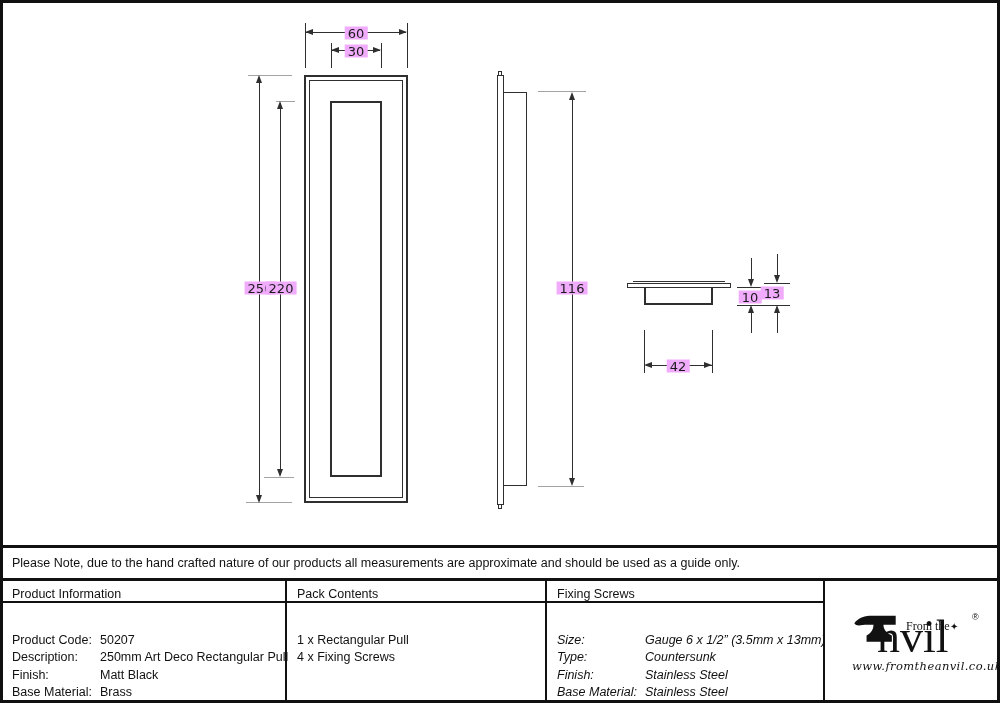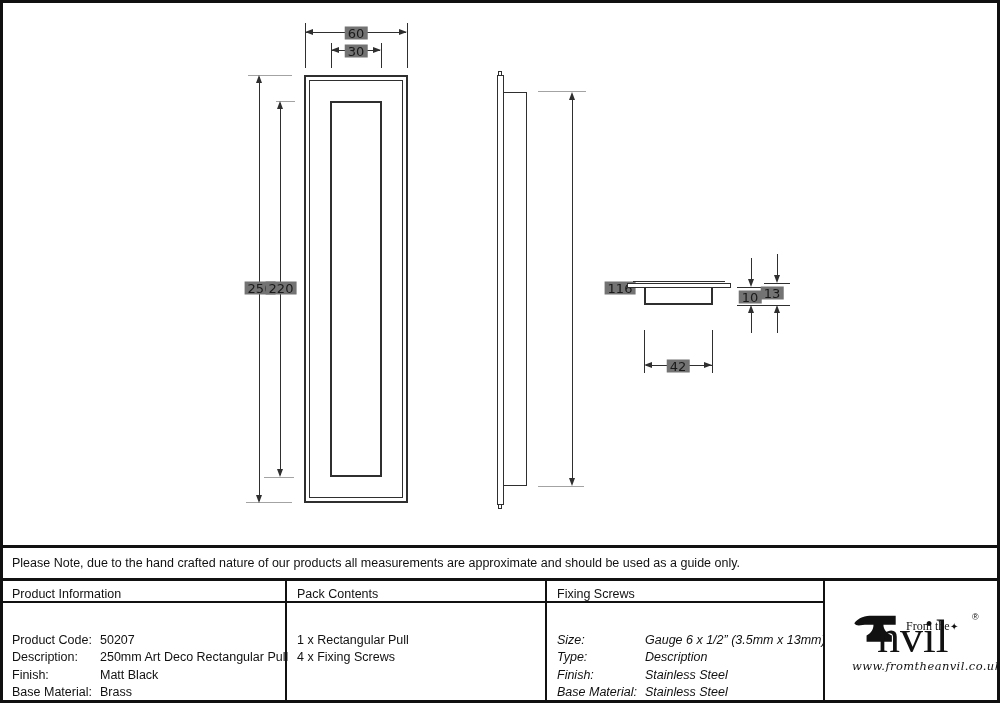--- a/index.html
+++ b/index.html
@@ -12,21 +12,21 @@
   .gln{position:absolute;background:#a3a3a3;}
   .rect{position:absolute;border:2px solid #2f2f2f;box-sizing:border-box;background:#fff;}
   .rect.thin{border-width:1px;}
   .rect.mid{border-width:1.5px;}
   .ar{position:absolute;width:0;height:0;}
   .ar-l{border-top:3px solid transparent;border-bottom:3px solid transparent;border-right:8px solid #2f2f2f;}
   .ar-r{border-top:3px solid transparent;border-bottom:3px solid transparent;border-left:8px solid #2f2f2f;}
   .ar-u{border-left:3px solid transparent;border-right:3px solid transparent;border-bottom:8px solid #2f2f2f;}
   .ar-d{border-left:3px solid transparent;border-right:3px solid transparent;border-top:8px solid #2f2f2f;}
   .dimtxt{position:absolute;transform:translate(-50%,-50%);font:13px/13px "DejaVu Sans",sans-serif;
-          color:#1a1a1a;background:#737373;padding:0 3px;white-space:nowrap;}
+          color:#1a1a1a;background:#f0abfc;padding:0 3px;white-space:nowrap;}
   
   .note-text{position:absolute;left:12px;top:556px;font-size:12.5px;white-space:nowrap;}
   .th{position:absolute;top:587px;font-size:12.5px;white-space:nowrap;}
   .cell{position:absolute;top:611px;font-size:12.5px;line-height:17.4px;margin-top:21px;}
   .row{display:flex;}
   .lbl{width:88px;flex:none;}
   .val{white-space:nowrap;}
   
   .logo{position:absolute;left:825px;top:583px;width:173px;height:117px;}
   .logo .fromthe{position:absolute;left:81px;top:36px;font:12px "Liberation Serif",serif;color:#111;}
@@ -80,21 +80,21 @@
     <div class="rect mid" style="left:497px;top:75px;width:7px;height:430px;"></div>
     <div class="rect thin" style="left:498px;top:71px;width:4px;height:5px;"></div>
     <div class="rect thin" style="left:498px;top:504px;width:4px;height:5px;"></div>
     <div class="rect mid" style="left:503px;top:92px;width:24px;height:394px;"></div>
 
     <div class="gln" style="left:538px;top:91px;width:48px;height:1px;"></div>
     <div class="gln" style="left:538px;top:486px;width:46px;height:1px;"></div>
     <div class="ln" style="left:572px;top:95px;width:1px;height:388px;"></div>
     <div class="ar ar-u" style="left:569px;top:92px;"></div>
     <div class="ar ar-d" style="left:569px;top:478px;"></div>
-    <span class="dimtxt" style="left:572px;top:288px;margin-left:48px;">116</span>
+    <span class="dimtxt" style="left:572px;top:288px;">116</span>
   </div>
 
   <div>
     <div class="ln" style="left:633px;top:281px;width:92px;height:1px;"></div>
     <div class="rect thin" style="left:627px;top:283px;width:104px;height:5px;"></div>
     <div style="position:absolute;left:644px;top:287px;width:69px;height:18px;border:2px solid #2f2f2f;border-top:none;box-sizing:border-box;"></div>
 
     <div class="ln" style="left:644px;top:330px;width:1px;height:43px;"></div>
     <div class="ln" style="left:712px;top:330px;width:1px;height:43px;"></div>
     <div class="ln" style="left:646px;top:365px;width:66px;height:1px;"></div>
@@ -154,21 +154,21 @@
     <div>4 x Fixing Screws</div>
   </div>
 
   <div class="cell" style="left:557px;font-style:italic;">
     <div class="row">
       <span class="lbl">Size:</span>
       <span class="val">Gauge 6 x 1/2” (3.5mm x 13mm)</span>
     </div>
     <div class="row">
       <span class="lbl">Type:</span>
-      <span class="val">Description</span>
+      <span class="val">Countersunk</span>
     </div>
     <div class="row">
       <span class="lbl">Finish:</span>
       <span class="val">Stainless Steel</span>
     </div>
     <div class="row">
       <span class="lbl">Base Material:</span>
       <span class="val">Stainless Steel</span>
     </div>
   </div>

